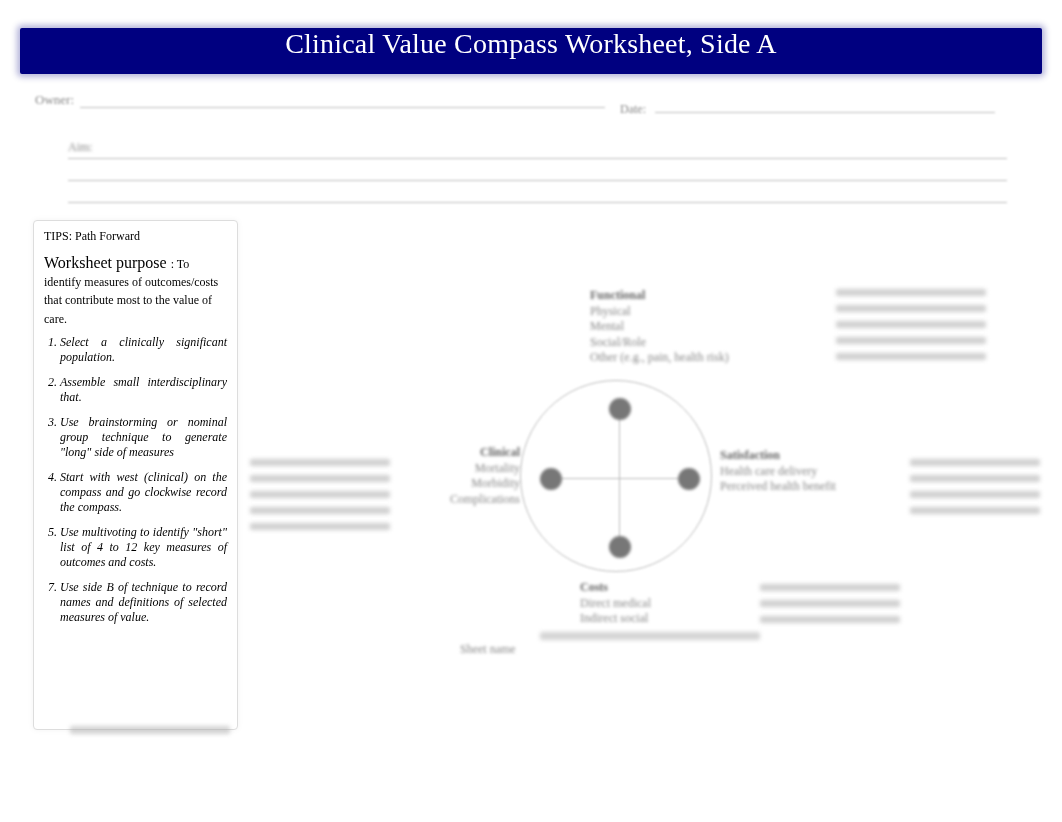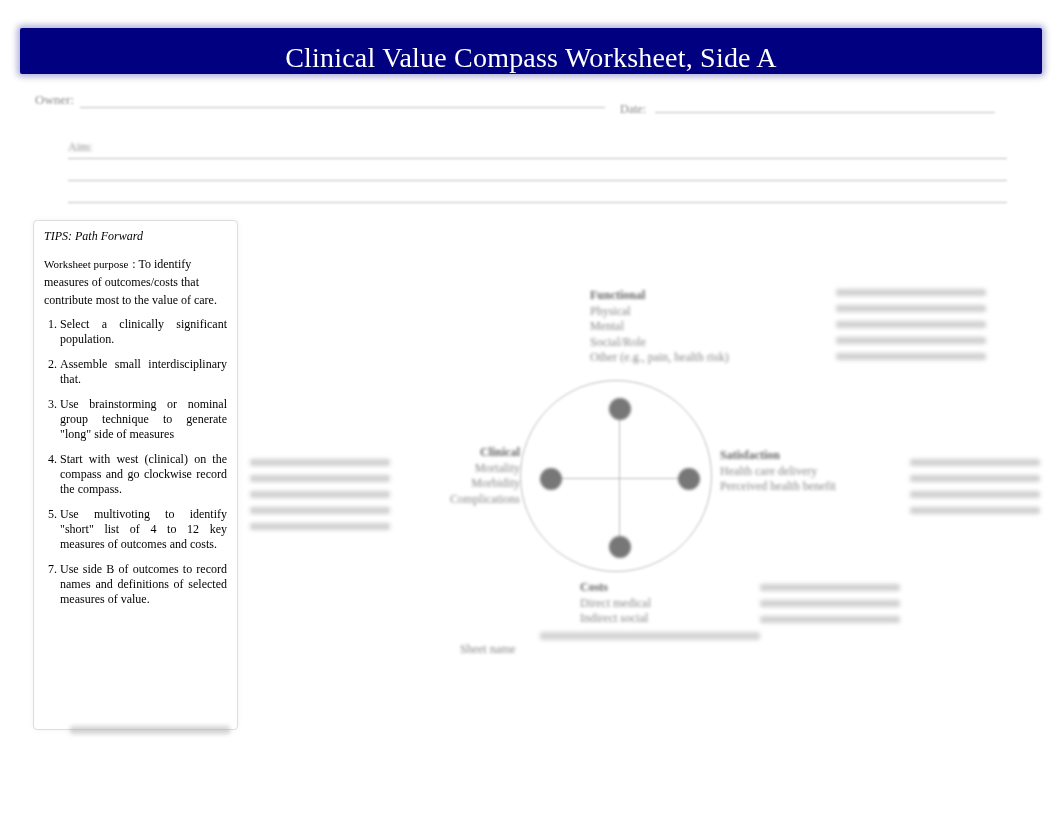--- a/index.html
+++ b/index.html
@@ -1,39 +1,39 @@
 <!DOCTYPE html>
 <html><head>
 <meta charset="utf-8">
 <style>
   html,body{margin:0;padding:0;background:#fff;font-family:"Times New Roman",Times,serif;color:#000;}
   .page{width:1062px;height:822px;position:relative;overflow:hidden;}
   
-  .titlebar{position:absolute;left:20px;right:20px;top:28px;height:46px;background:#000080;border-radius:2px;box-shadow:0 0 6px 3px rgba(0,0,128,.3);display:flex;align-items:flex-end;justify-content:center;}
+  .titlebar{position:absolute;left:20px;right:20px;top:28px;height:46px;background:#000080;border-radius:2px;box-shadow:0 0 6px 3px rgba(0,0,128,.3);display:flex;align-items:flex-start;justify-content:center;}
   .titlebar span{color:#fff;font-size:28px;font-weight:400;letter-spacing:.2px;}
   
   .field-row{position:absolute;left:35px;right:35px;display:flex;align-items:flex-end;}
   .field-label{font-size:13px;color:#888;white-space:nowrap;filter:blur(1.2px);}
   .field-line{flex:1;border-bottom:1px solid #bbb;height:14px;margin-left:6px;filter:blur(1px);}
   .row1{top:92px;}
   .dateblock{position:absolute;left:620px;top:100px;font-size:12px;color:#888;filter:blur(1.2px);}
   .dateline{display:inline-block;width:340px;border-bottom:1px solid #bbb;height:12px;margin-left:6px;}
   .aimline{position:absolute;left:68px;right:55px;border-bottom:1px solid #bbb;height:0;filter:blur(1px);}
   .aimline.a{top:158px;}
   .aimline.b{top:180px;}
   .aimline.c{top:202px;}
   .aimlabel{position:absolute;left:68px;top:140px;font-size:12px;color:#888;filter:blur(1.4px);}
   .aimtext{position:absolute;left:730px;top:145px;font-size:12px;color:#888;filter:blur(1.4px);}
   
   .panel{position:absolute;left:33px;top:220px;width:205px;height:510px;border:1px solid #ddd;border-radius:4px;padding:8px 10px 10px 10px;box-sizing:border-box;background:#fff;box-shadow:0 0 6px rgba(0,0,0,.05);}
-  .panel-title{font-size:12px;margin-bottom:10px;font-style:italic;}
-  .panel-purpose-label{font-size:11px;}
+  .panel-title{font-size:12px;margin-bottom:10px;}
+  .panel-purpose-label{font-size:16px;}
   .panel-purpose-text{font-size:12px;line-height:1.35;}
   ol.steps{list-style:decimal;margin:8px 0 0 0;padding-left:16px;font-size:12px;}
-  ol.steps li{margin-bottom:10px;text-align:justify;line-height:1.25;}
+  ol.steps li{margin-bottom:10px;text-align:justify;line-height:1.25;font-style:italic;}
   .footline{position:absolute;left:70px;top:726px;width:160px;height:8px;background:#aaa;border-radius:2px;filter:blur(2px);opacity:.5;}
   
   .compass-wrap{position:absolute;left:260px;top:250px;right:30px;bottom:60px;}
   .circle{position:absolute;left:260px;top:130px;width:190px;height:190px;border:1px solid #bbb;border-radius:50%;filter:blur(1px);}
   .node{position:absolute;width:22px;height:22px;border-radius:50%;background:#777;filter:blur(1.5px);}
   .node.n{left:349px;top:148px;}
   .node.s{left:349px;top:286px;}
   .node.w{left:280px;top:218px;}
   .node.e{left:418px;top:218px;}
   .axis{position:absolute;background:#bbb;filter:blur(1px);}
@@ -85,21 +85,21 @@
       <span class="panel-purpose-label">Worksheet purpose</span>
       <span class="panel-purpose-text">: To identify measures of outcomes/costs that contribute most to the value of care.</span>
     </div>
     <ol class="steps">
       <li>Select a clinically significant population.</li>
       <li>Assemble small interdisciplinary that.</li>
       <li>Use brainstorming or nominal group technique to generate "long" side of measures</li>
       <li>Start with west (clinical) on the compass and go clockwise record the compass.</li>
       <li>Use multivoting to identify "short" list of 4 to 12 key measures of outcomes and costs.</li>
       <li style="visibility:hidden;height:0;margin:0;"></li>
-      <li>Use side B of outcomes to record names and definitions of selected measures of value.</li>
+      <li>Use side B of technique to record names and definitions of selected measures of value.</li>
     </ol>
   </div>
   <div class="footline"></div>
 
   <div class="compass-wrap">
     <div class="circle"></div>
     <div class="axis h"></div>
     <div class="axis v"></div>
     <div class="node n"></div>
     <div class="node s"></div>

